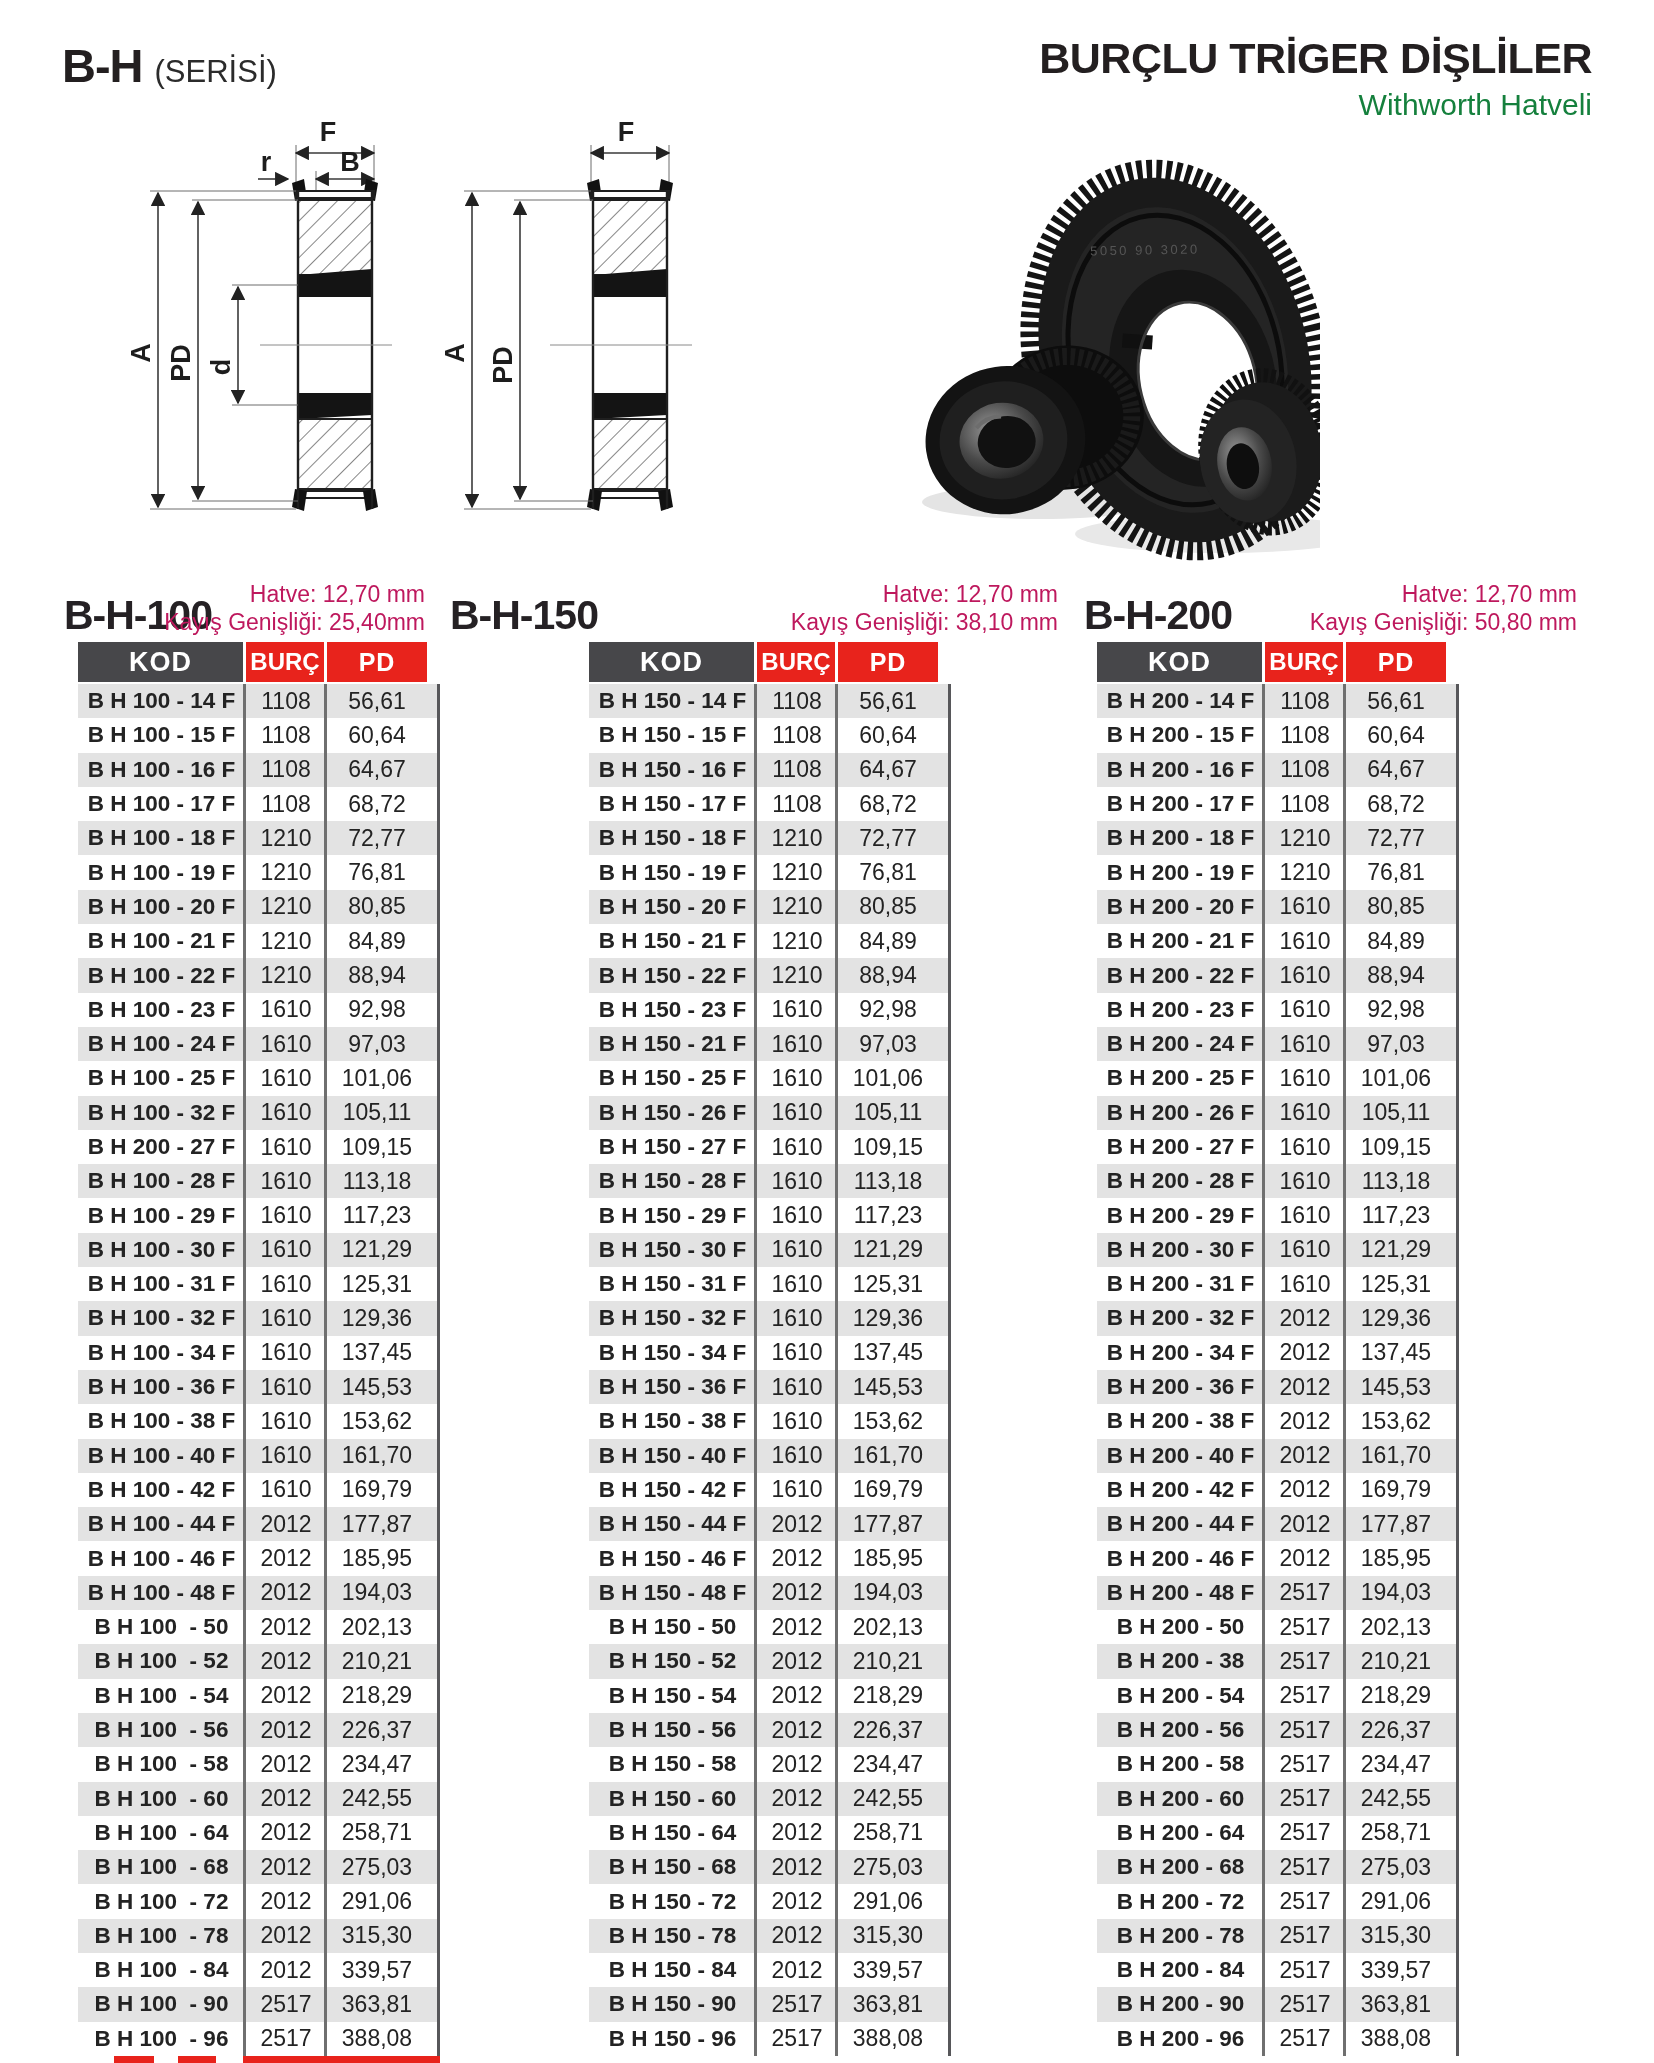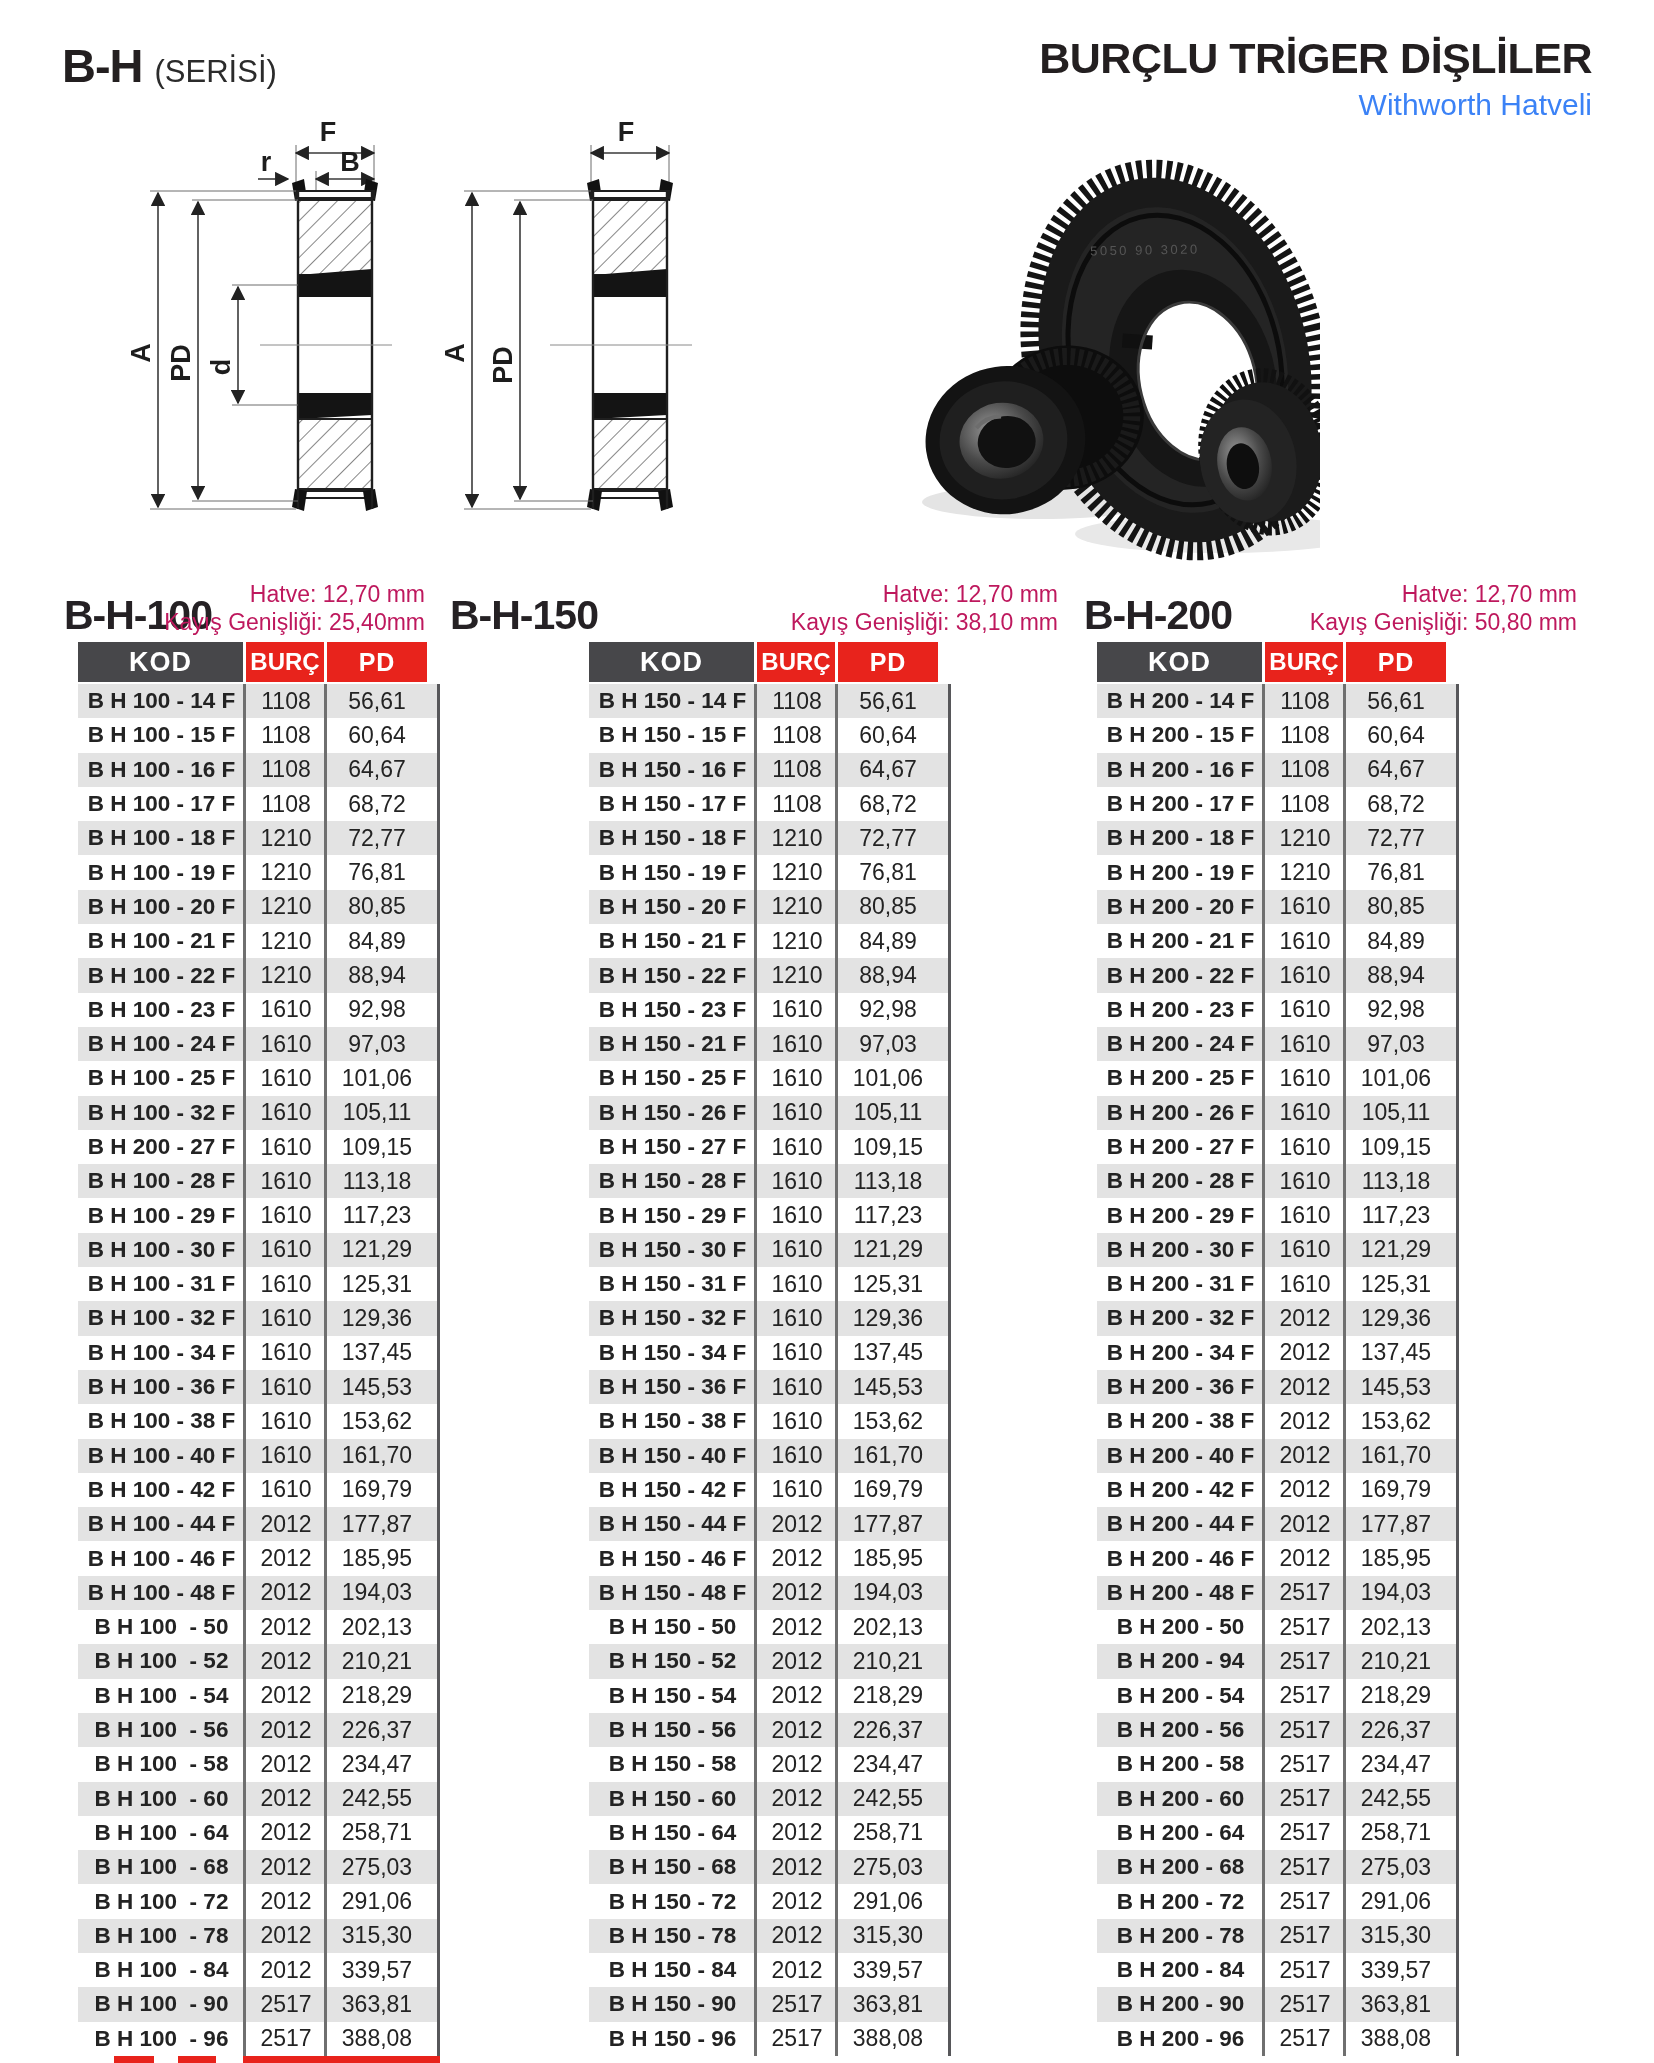--- a/index.html
+++ b/index.html
@@ -4,21 +4,21 @@
 <style>
   :root { --red:#e8231c; --dark:#47474a; --alt:#e3e3e3; }
   * { margin:0; padding:0; box-sizing:border-box; }
   body { background:#888; font-family:"Liberation Sans", sans-serif; }
   .page { position:relative; width:1654px; height:2063px; background:#ffffff; overflow:hidden; margin:0 auto; }
 
   
   .series-title { position:absolute; left:62px; top:38px; font-size:47px; font-weight:800; color:#231f20; letter-spacing:-1px; }
   .series-sub { font-size:31px; font-weight:500; letter-spacing:0; margin-left:12px; color:#2b2b2b; }
   .main-title { position:absolute; right:62px; top:34px; font-size:43px; font-weight:800; color:#231f20; letter-spacing:-0.5px; }
-  .main-subtitle { position:absolute; right:62px; top:88px; font-size:30px; font-weight:400; color:#3b82f6; }
+  .main-subtitle { position:absolute; right:62px; top:88px; font-size:30px; font-weight:400; color:#15803d; }
 
   
   .svg-abs { position:absolute; }
   .dim-label { font-family:"Liberation Sans", sans-serif; font-weight:700; font-size:27px; fill:#1d1d1d; }
   .dim-line { stroke:#3a3a3a; stroke-width:1.6; }
   .ext-line { stroke:#6c6c6c; stroke-width:1; }
 
   
   .tbl-title { position:absolute; top:592px; font-size:41px; font-weight:800; color:#252124; letter-spacing:-1px; }
   .hatve-block { position:absolute; top:580px; width:340px; text-align:right; font-size:23px; line-height:28px; color:#be185d; }
@@ -765,21 +765,21 @@
           <div class="td c0">B H 200 - 48 F</div>
           <div class="td c1">2517</div>
           <div class="td c2">194,03</div>
         </div>
         <div class="tr">
           <div class="td c0">B H 200 - 50</div>
           <div class="td c1">2517</div>
           <div class="td c2">202,13</div>
         </div>
         <div class="tr alt">
-          <div class="td c0">B H 200 - 94</div>
+          <div class="td c0">B H 200 - 38</div>
           <div class="td c1">2517</div>
           <div class="td c2">210,21</div>
         </div>
         <div class="tr">
           <div class="td c0">B H 200 - 54</div>
           <div class="td c1">2517</div>
           <div class="td c2">218,29</div>
         </div>
         <div class="tr alt">
           <div class="td c0">B H 200 - 56</div>

